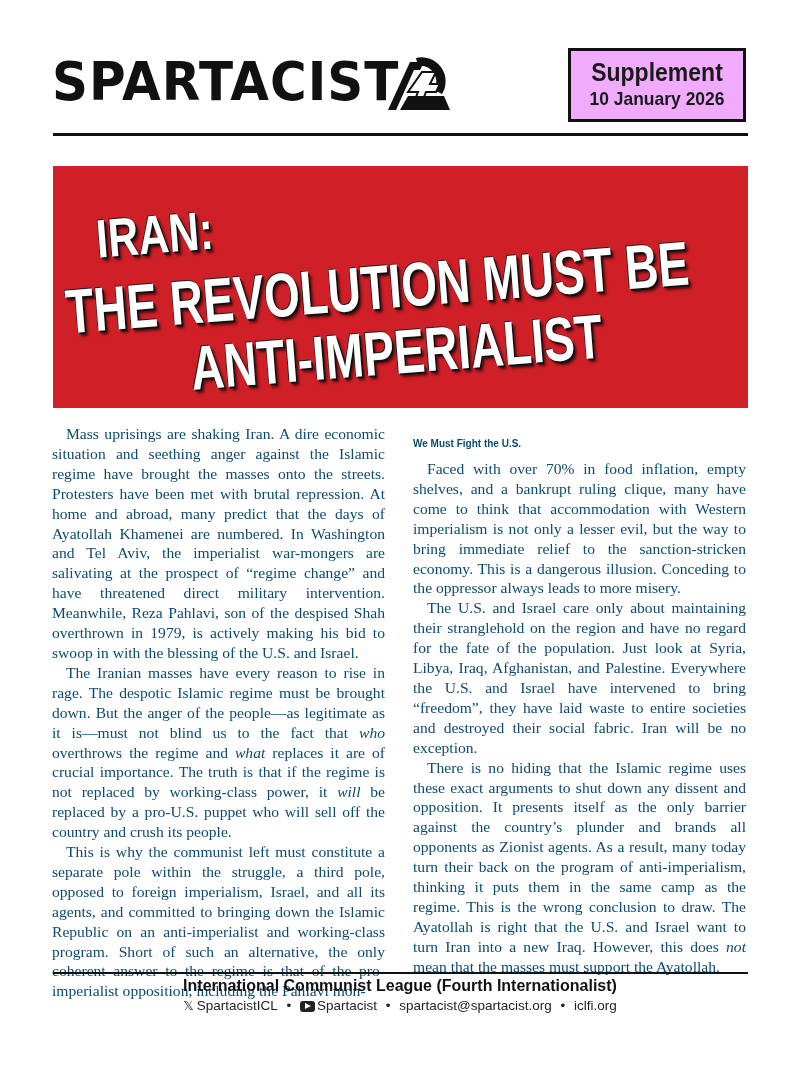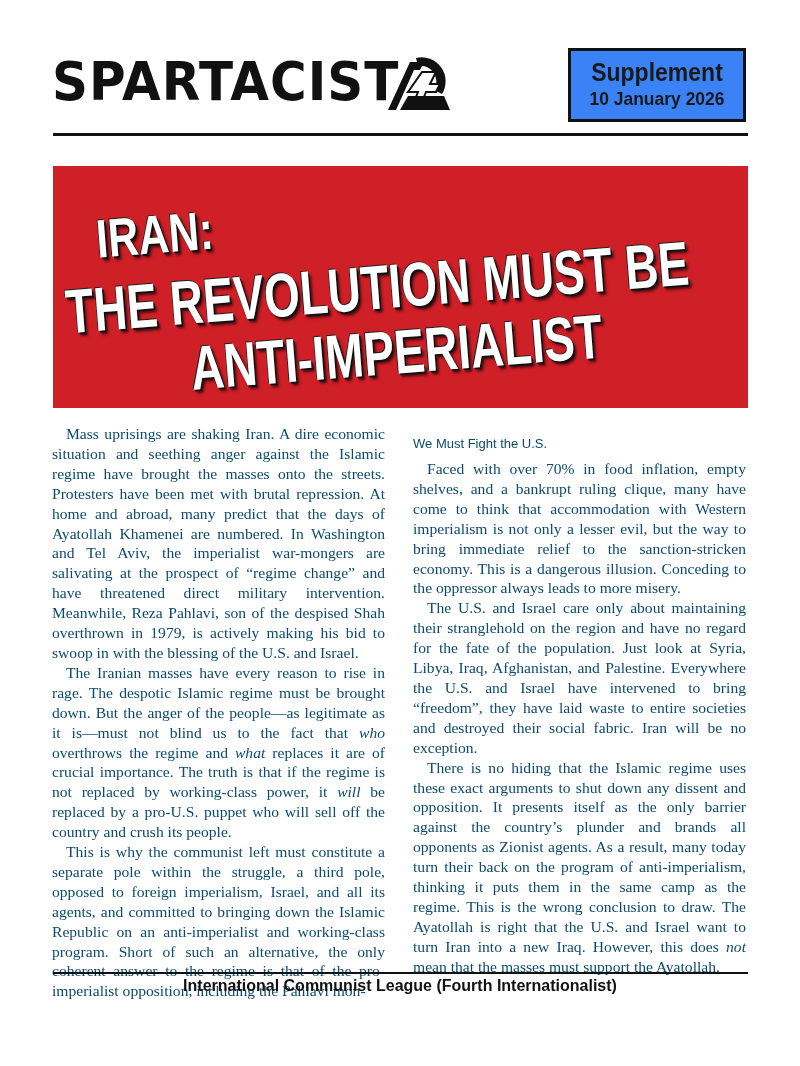--- a/index.html
+++ b/index.html
@@ -1,38 +1,38 @@
 <!DOCTYPE html>
 <html><head>
 <meta charset="utf-8">
 <style>
   html, body { margin: 0; padding: 0; background: #ffffff; }
   body { width: 800px; height: 1066px; position: relative; overflow: hidden; color: #1a1a1a; }
 
   .masthead { position: absolute; left: 52px; top: 48px; width: 700px; height: 90px; }
   .logo { position: absolute; left: 0; top: 4px; font-family: "DejaVu Sans", sans-serif; font-weight: bold; font-size: 50px; letter-spacing: 1px; color: #111; transform: scaleY(1.05); line-height: 60px; }
   .logo-mark { position: absolute; left: 328px; top: 6px; width: 72px; height: 60px; }
-  .supp-box { position: absolute; left: 516px; top: 0; width: 178px; height: 74px; border: 3px solid #111; background: #3b82f6; box-sizing: border-box; text-align: center; font-family: "Liberation Sans", sans-serif; font-weight: bold; }
+  .supp-box { position: absolute; left: 516px; top: 0; width: 178px; height: 74px; border: 3px solid #111; background: #f0abfc; box-sizing: border-box; text-align: center; font-family: "Liberation Sans", sans-serif; font-weight: bold; }
   .supp-title { font-size: 25px; line-height: 30px; margin-top: 6px; transform: scaleX(0.92); }
   .supp-date { font-size: 19px; line-height: 24px; transform: scaleX(0.92); }
   .rule-top { position: absolute; left: 53px; top: 133px; width: 695px; height: 3px; background: #111; }
 
   .banner { position: absolute; left: 53px; top: 166px; width: 695px; height: 242px; background: #cf1f27; overflow: hidden; }
   .banner-text { position: absolute; left: 0; top: 0; width: 100%; height: 100%; transform: rotate(-4.5deg); transform-origin: 50% 50%; font-family: "Liberation Sans", sans-serif; font-weight: bold; color: #fff; }
   .bt { position: absolute; white-space: nowrap; text-shadow: 2px 2px 0 #111, 4px 4px 3px rgba(0,0,0,0.6), -1px -1px 0 #222; transform-origin: 0 0; }
   .bt1 { left: 48px; top: 18px; font-size: 54px; transform: scaleX(0.78); }
   .bt2 { left: 12px; top: 84px; font-size: 62px; transform: scaleX(0.74); }
   .bt3 { left: 132px; top: 150px; font-size: 62px; transform: scaleX(0.74); }
 
   .col { position: absolute; top: 424px; width: 333px; font-family: "Liberation Serif", serif; font-size: 15.6px; line-height: 19.9px; text-align: justify; color: #0c4a6e; }
   .col-left { left: 52px; }
   .col-right { left: 413px; }
   .col p { margin: 0; text-indent: 14px; }
   .col p.noindent { text-indent: 0; }
-  .col h3 { font-family: "Liberation Sans", sans-serif; font-weight: normal; font-size: 13px; margin: 10px 0 5px 0; line-height: 20px; }
+  .col h3 { font-family: "Liberation Sans", sans-serif; font-weight: bold; font-size: 10px; margin: 10px 0 5px 0; line-height: 20px; }
   .col em { font-style: italic; font-weight: normal; }
 
   .rule-bottom { position: absolute; left: 53px; top: 972px; width: 695px; height: 2px; background: #111; }
   .footer { position: absolute; left: 0; top: 976px; width: 800px; text-align: center; font-family: "Liberation Sans", sans-serif; }
   .footer-org { font-weight: bold; font-size: 16px; line-height: 20px; color: #111; }
   .footer-links { font-size: 13.5px; line-height: 18px; color: #222; margin-top: 1px; }
   .footer-links span { display: inline-block; vertical-align: middle; }
   .x-icon { font-family: "DejaVu Sans", sans-serif; font-size: 13px; margin-right: 3px; }
   .yt-icon { display: inline-block; width: 15px; height: 11px; background: #222; border-radius: 3px; position: relative; margin-right: 2px; }
   .yt-icon::after { content: ""; position: absolute; left: 5px; top: 2.5px; border-left: 6px solid #fff; border-top: 3px solid transparent; border-bottom: 3px solid transparent; }
@@ -73,13 +73,22 @@
 <div class="col col-right">
   <h3>We Must Fight the U.S.</h3>
   <p>Faced with over 70% in food inflation, empty shelves, and a bankrupt ruling clique, many have come to think that accommodation with Western imperialism is not only a lesser evil, but the way to bring immediate relief to the sanction-stricken economy. This is a dangerous illusion. Conceding to the oppressor always leads to more misery.</p>
   <p>The U.S. and Israel care only about maintaining their stranglehold on the region and have no regard for the fate of the population. Just look at Syria, Libya, Iraq, Afghanistan, and Palestine. Everywhere the U.S. and Israel have intervened to bring “freedom”, they have laid waste to entire societies and destroyed their social fabric. Iran will be no exception.</p>
   <p><span>There is no hiding that the Islamic regime uses these exact arguments to shut down any dissent and opposition. It presents itself as the only barrier against the country’s plunder and brands all opponents as Zionist agents. As a result, many today turn their back on the program of anti-imperialism, thinking it puts them in the same camp as the regime. This is the wrong conclusion to draw. The Ayatollah is right that the U.S. and Israel want to turn Iran into a new Iraq. However, this does </span><em>not</em><span> mean that the masses must support the Ayatollah.</span></p>
 </div>
 
 <div class="rule-bottom"></div>
 <div class="footer">
   <div class="footer-org">International Communist League (Fourth Internationalist)</div>
+  <div class="footer-links">
+    <span class="x-icon">𝕏</span><span>SpartacistICL</span>
+    <span class="sep">•</span>
+    <span class="yt-icon"></span><span>Spartacist</span>
+    <span class="sep">•</span>
+    <span>spartacist@spartacist.org</span>
+    <span class="sep">•</span>
+    <span>iclfi.org</span>
+  </div>
 </div>
 
 </body></html>

